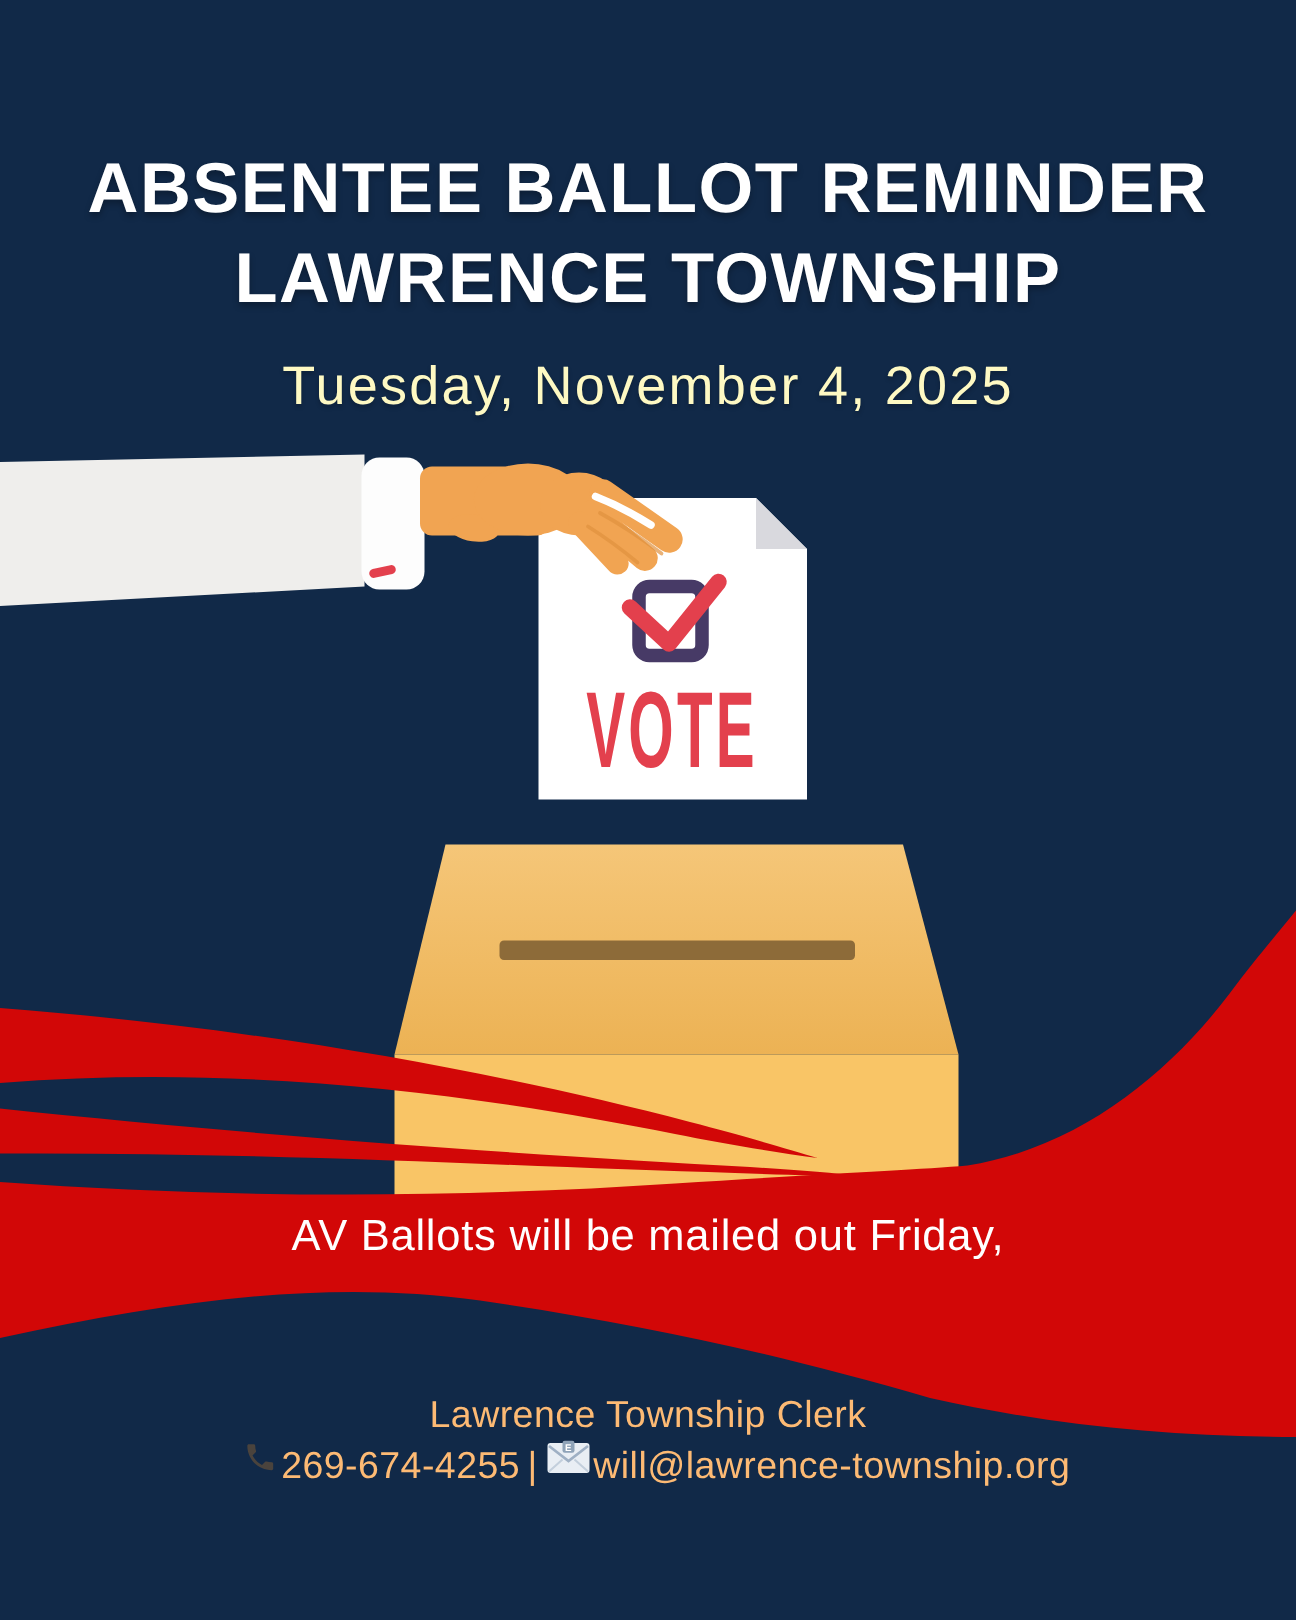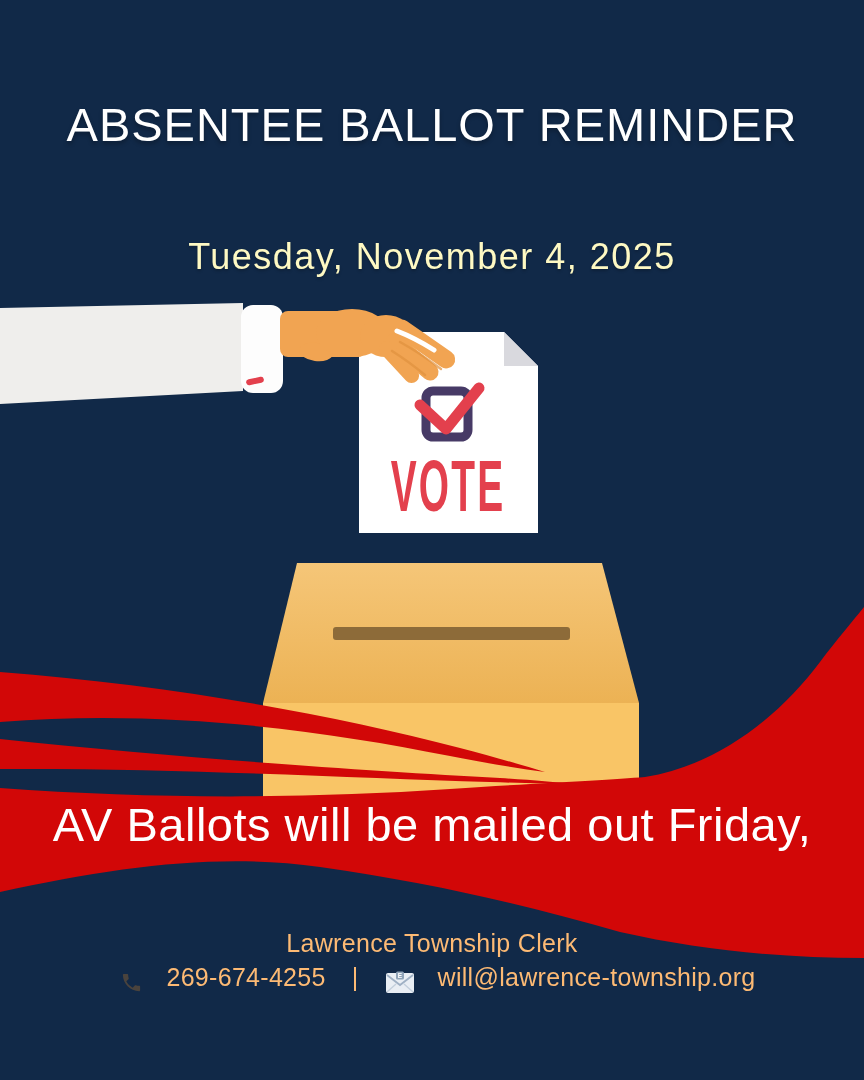--- a/index.html
+++ b/index.html
@@ -9,54 +9,54 @@
     background:#112948;
     overflow:hidden;
     font-family:"Liberation Sans","DejaVu Sans",sans-serif;
     color:#ffffff;
   }
   .art{position:absolute;left:0;top:0;z-index:1;}
   .txt-layer{position:absolute;left:0;width:864px;z-index:2;text-align:center;}
 
   .title{
     top:95px;
-    font-weight:normal;
+    font-weight:bold;
     font-size:47px;
     line-height:60px;
     letter-spacing:1px;
     text-shadow:0 3px 4px rgba(0,0,0,0.28);
   }
   .date{
     top:228px;
     font-weight:400;
     font-size:36px;
     line-height:58px;
     letter-spacing:1.5px;
     color:#fef9c3;
     text-shadow:0 2px 3px rgba(0,0,0,0.22);
   }
   .notice{
     top:797px;
-    font-size:47px;
+    font-size:29px;
     line-height:55px;
     letter-spacing:0.5px;
     font-weight:400;
   }
   .footer{
     top:926px;
     font-size:25px;
     line-height:34px;
     letter-spacing:0.3px;
     color:#fdba74;
   }
   .footer-row{
     display:flex;
-    align-items:flex-end;
+    align-items:flex-start;
     justify-content:center;
-    gap:23px;
+    gap:2px;
     height:34px;
     margin-left:12px;
   }
   .icon{display:inline-block;line-height:0;}
   .sep{padding:0 3px;}
 </style>
 </head>
 <body>
 
 <div class="poster">
@@ -109,20 +109,21 @@
                C550,784 520,783 490,782 C350,778 180,768 0,769 Z"></path>
       <path d="M0,788 C150,799 300,799 450,789 C540,783 610,780 645,777
                C720,765 780,715 820,662 C838,638 852,622 864,607
                L864,958 C780,958 700,950 620,932 C520,903 430,883 320,867
                C220,853 120,866 0,892 Z"></path>
     </g>
   </svg>
 
   <header class="txt-layer title">
     <div>ABSENTEE BALLOT REMINDER</div>
+    <div>LAWRENCE TOWNSHIP</div>
   </header>
 
   <div class="txt-layer date">Tuesday, November 4, 2025</div>
 
   <div class="txt-layer notice">
     <div>AV Ballots will be mailed out Friday,</div>
   </div>
 
   <footer class="txt-layer footer">
     <div>Lawrence Township Clerk</div>

